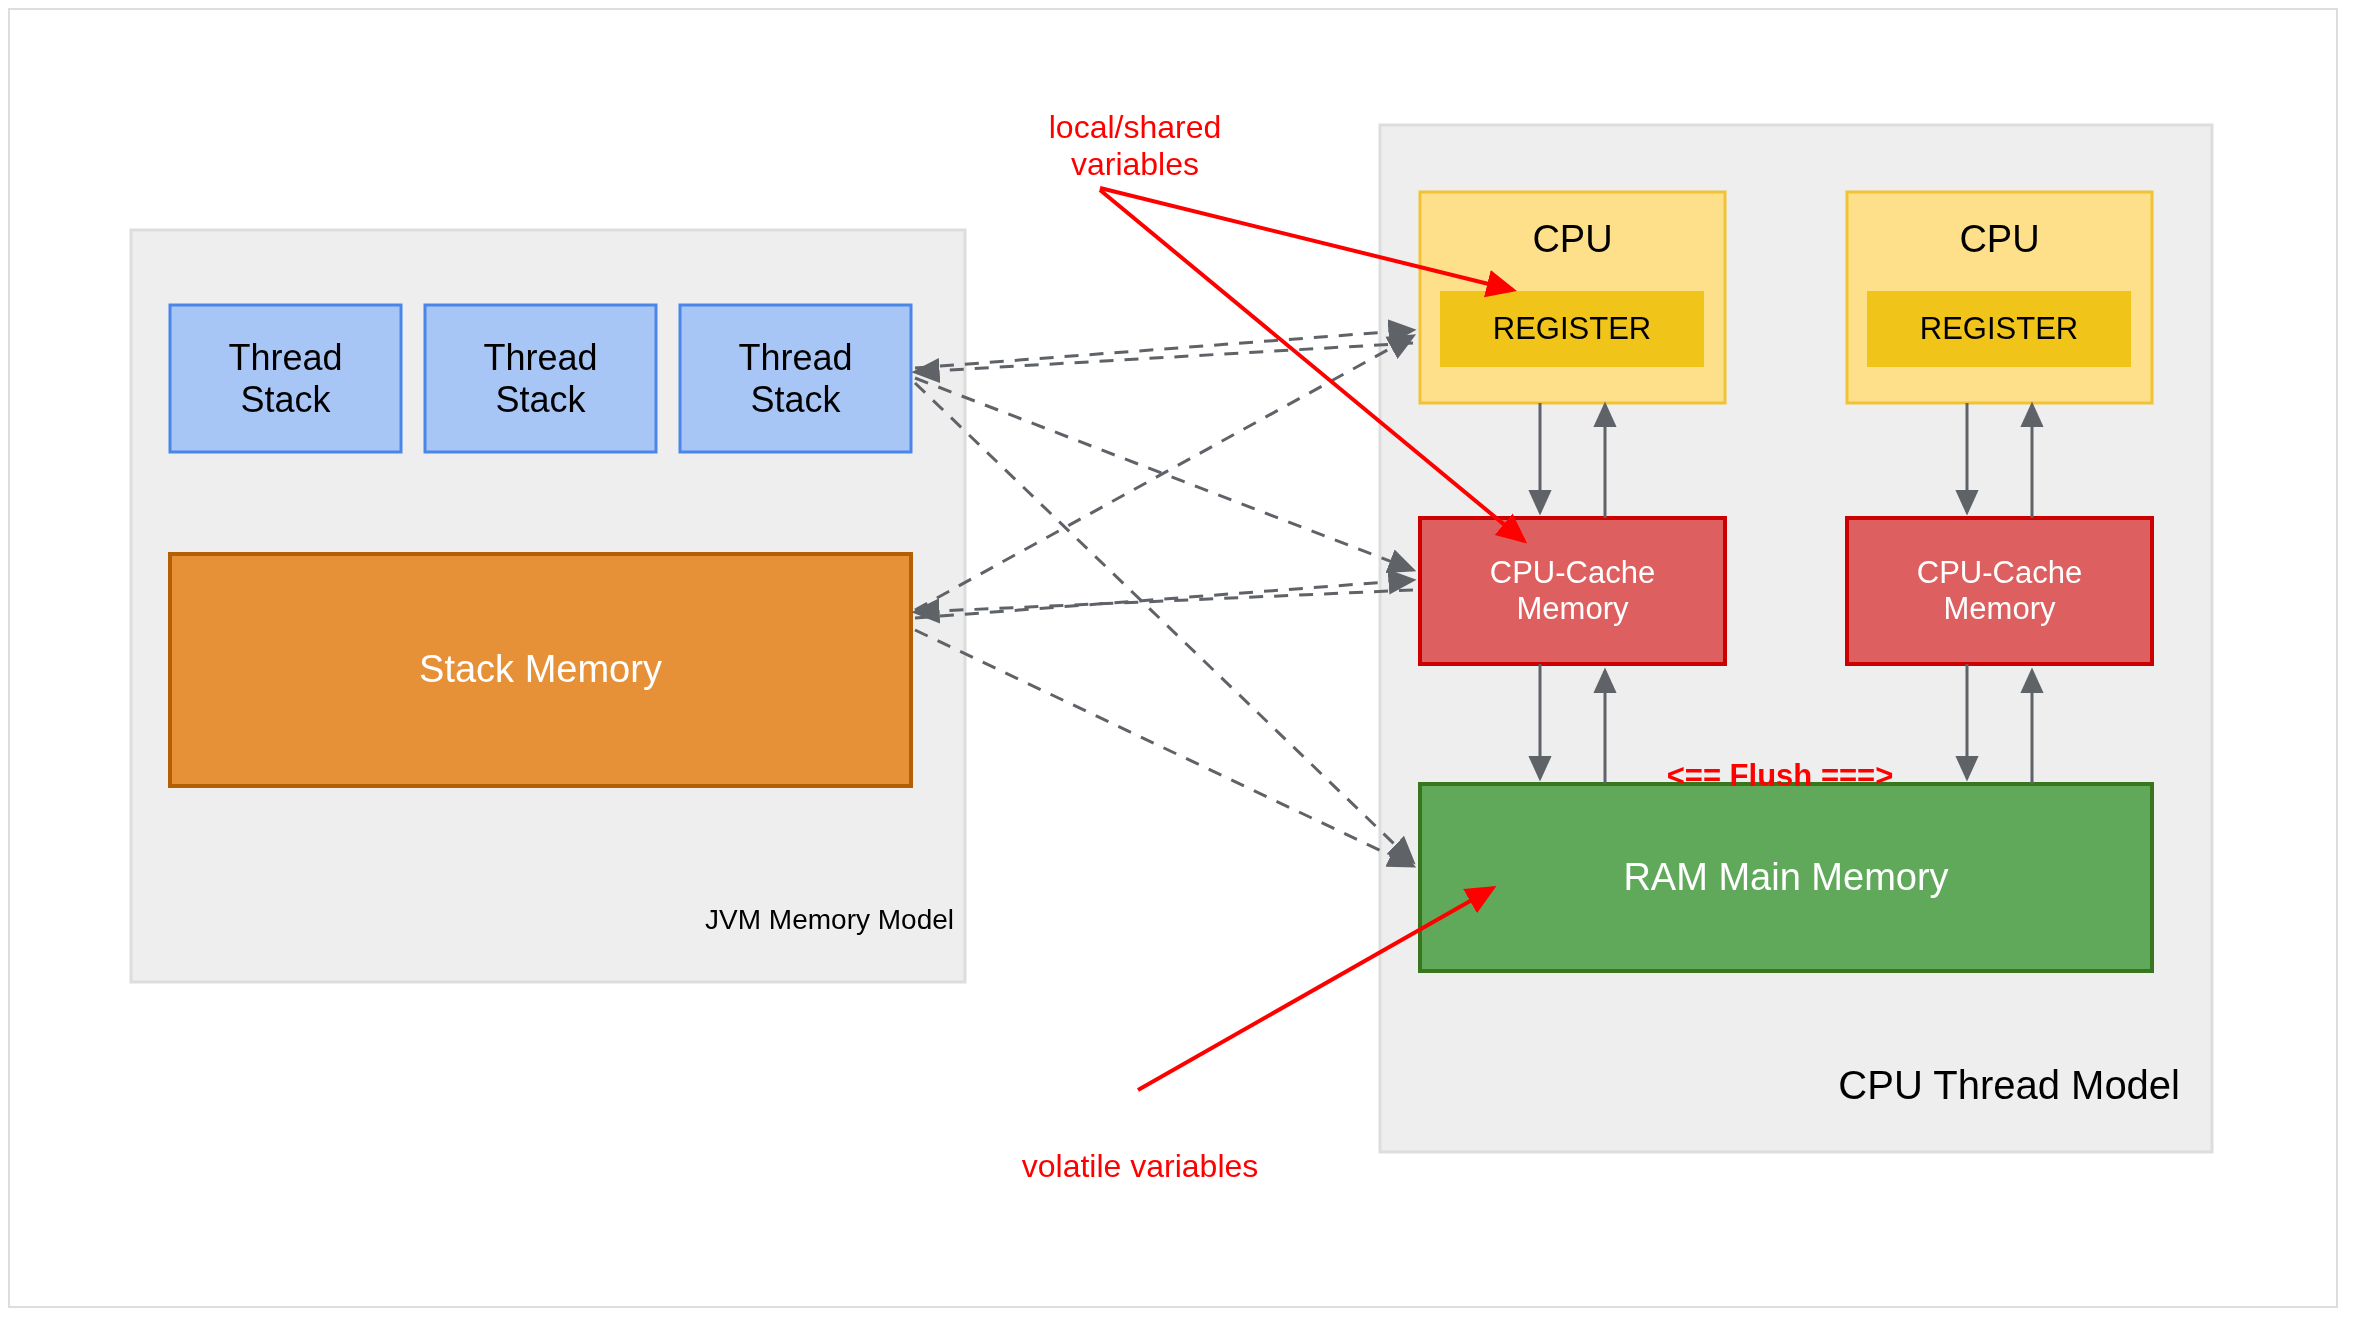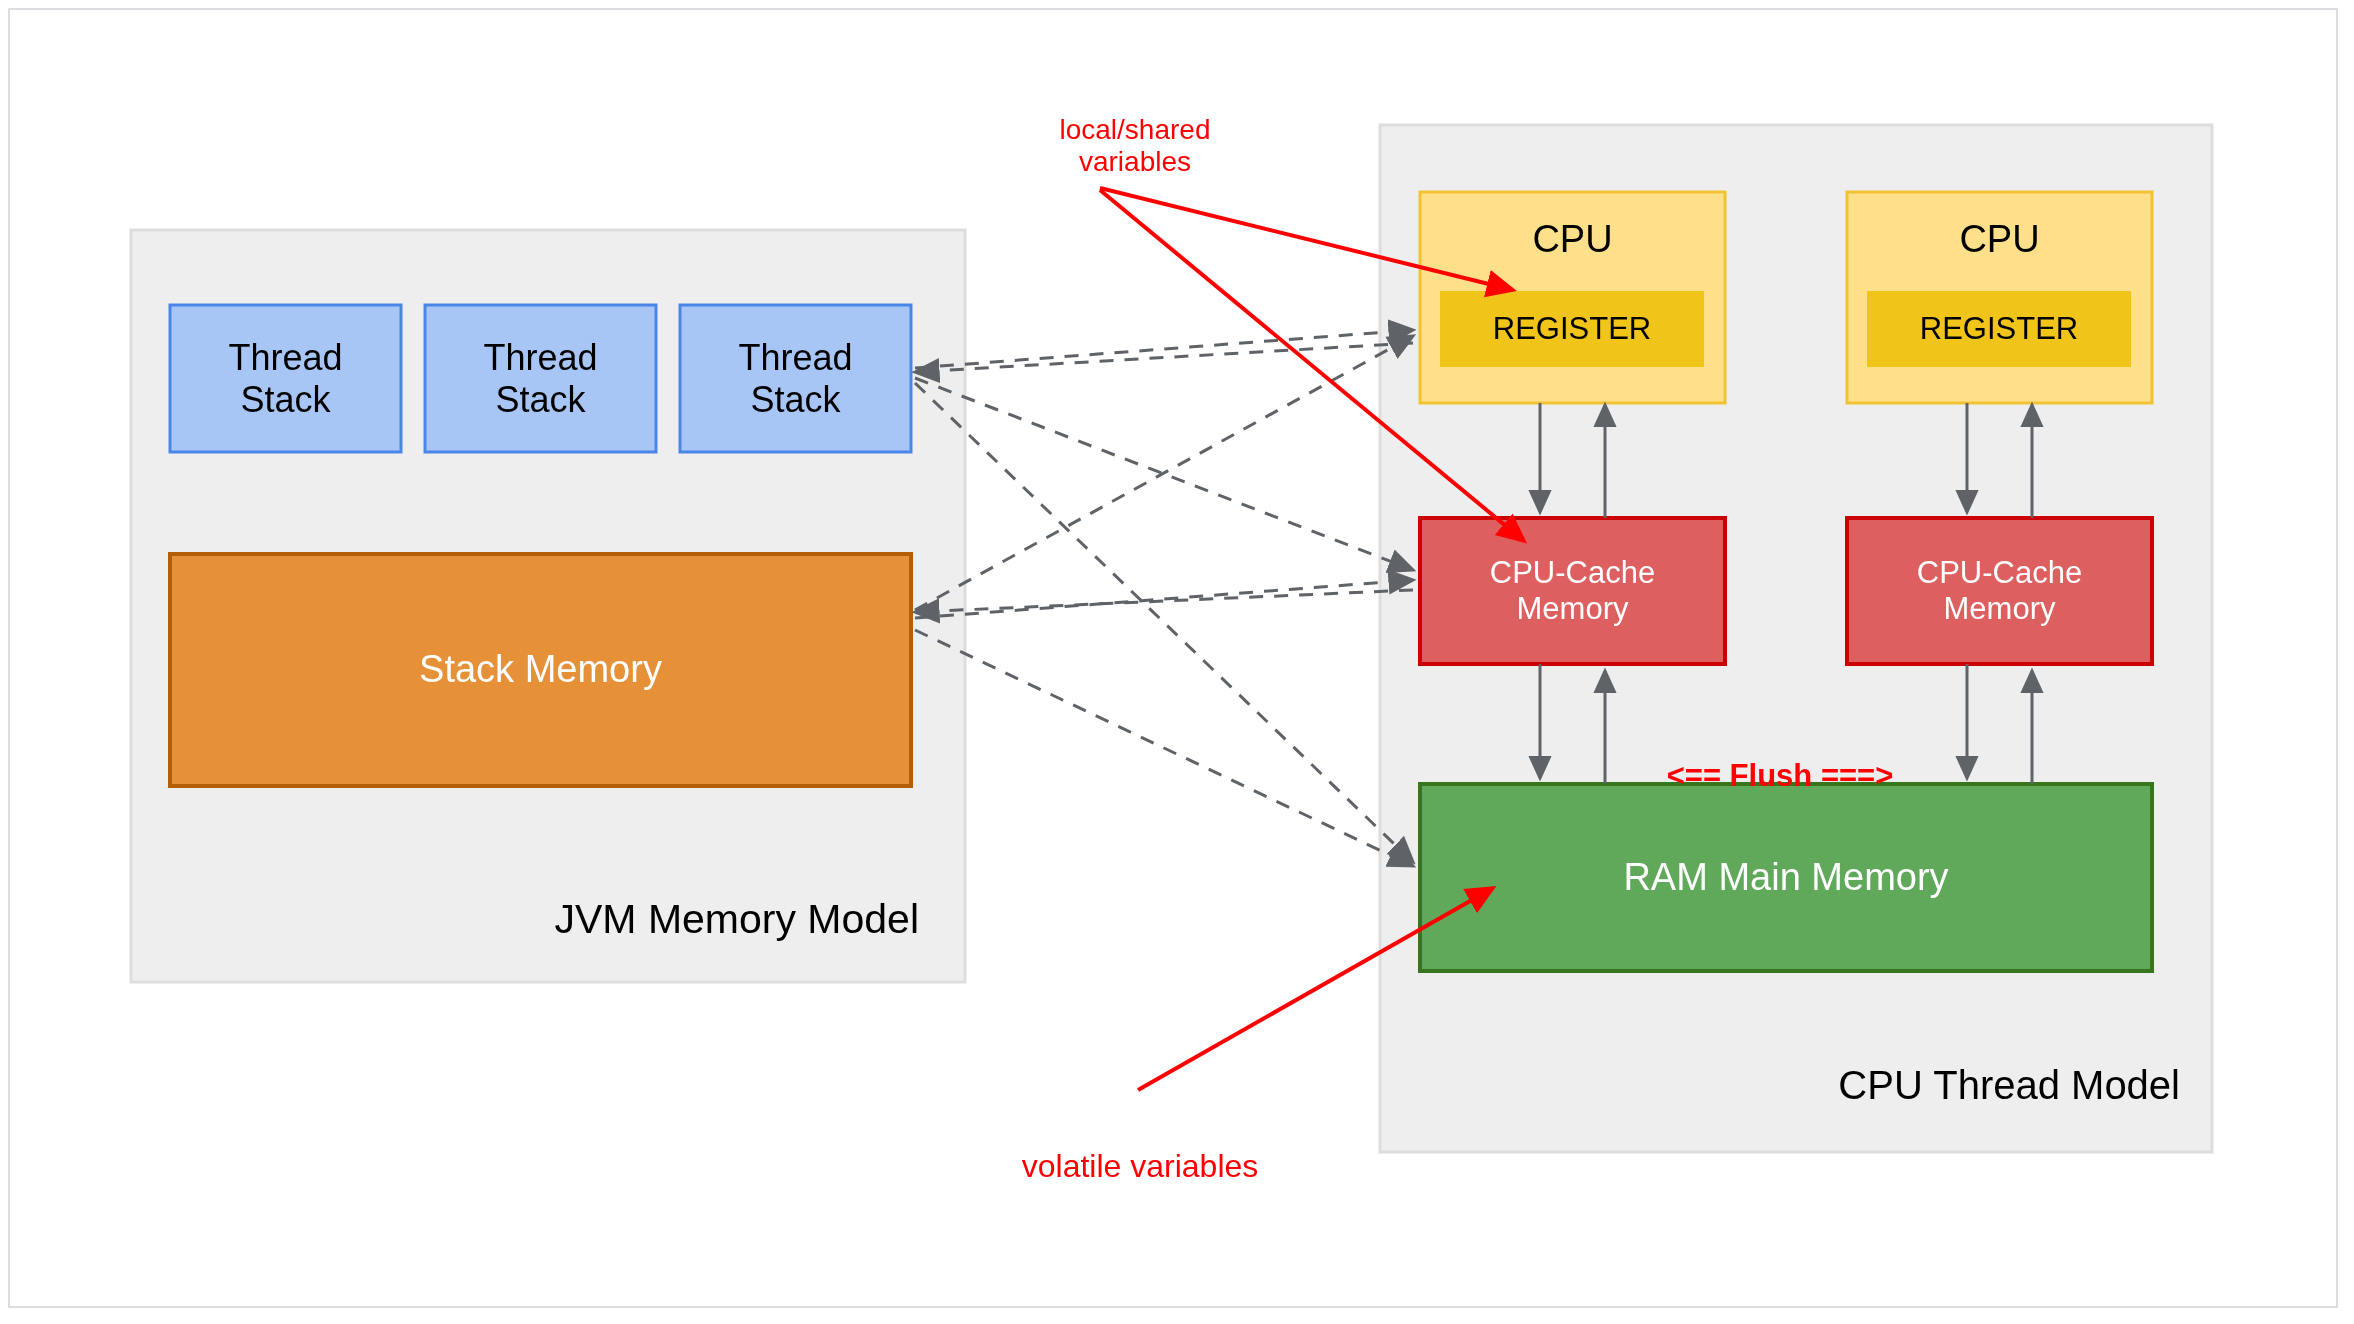--- a/index.html
+++ b/index.html
@@ -108,21 +108,21 @@
   </div>
   <div class="box-label" style="left:680px;top:305px;width:231px;height:147px;color:#000000;font-size:36px;">
     <div>
       <div>Thread</div>
       <div>Stack</div>
     </div>
   </div>
 
   <div class="box-label" style="left:170px;top:554px;width:741px;height:232px;color:#ffffff;font-size:38px;">Stack Memory</div>
 
-  <div class="box-label" style="left:469px;top:890px;width:450px;height:60px;justify-content:flex-end;color:#000000;font-size:41px;">JVM Memory Model</div>
+  <div class="box-label" style="left:504px;top:890px;width:450px;height:60px;justify-content:flex-end;color:#000000;font-size:28px;">JVM Memory Model</div>
 
   <div class="box-label" style="left:1420px;top:205px;width:305px;height:70px;color:#000000;font-size:38px;">CPU</div>
   <div class="box-label" style="left:1440px;top:291px;width:264px;height:76px;color:#000000;font-size:31px;">REGISTER</div>
 
   <div class="box-label" style="left:1847px;top:205px;width:305px;height:70px;color:#000000;font-size:38px;">CPU</div>
   <div class="box-label" style="left:1867px;top:291px;width:264px;height:76px;color:#000000;font-size:31px;">REGISTER</div>
 
   <div class="box-label" style="left:1420px;top:518px;width:305px;height:146px;color:#ffffff;font-size:31px;">
     <div>
       <div>CPU-Cache</div>
@@ -133,21 +133,21 @@
     <div>
       <div>CPU-Cache</div>
       <div>Memory</div>
     </div>
   </div>
 
   <div class="box-label" style="left:1420px;top:784px;width:732px;height:187px;color:#ffffff;font-size:38px;">RAM Main Memory</div>
 
   <div class="box-label" style="left:1600px;top:1055px;width:580px;height:60px;justify-content:flex-end;color:#000000;font-size:40px;">CPU Thread Model</div>
 
-  <div class="box-label" style="left:960px;top:100px;width:350px;height:92px;color:#ff0000;font-size:28px;">
+  <div class="box-label" style="left:960px;top:100px;width:350px;height:92px;color:#ff0000;font-size:32px;">
     <div>
       <div>local/shared</div>
       <div>variables</div>
     </div>
   </div>
 
   <div class="box-label" style="left:960px;top:1092px;width:360px;height:52px;color:#ff0000;font-size:32px;margin-top:48px;">volatile variables</div>
 
   <div class="box-label" style="left:1630px;top:712px;width:300px;height:48px;color:#ff0000;font-size:31px;font-weight:bold;margin-top:40px;">&lt;== Flush ===&gt;</div>
 </div>

